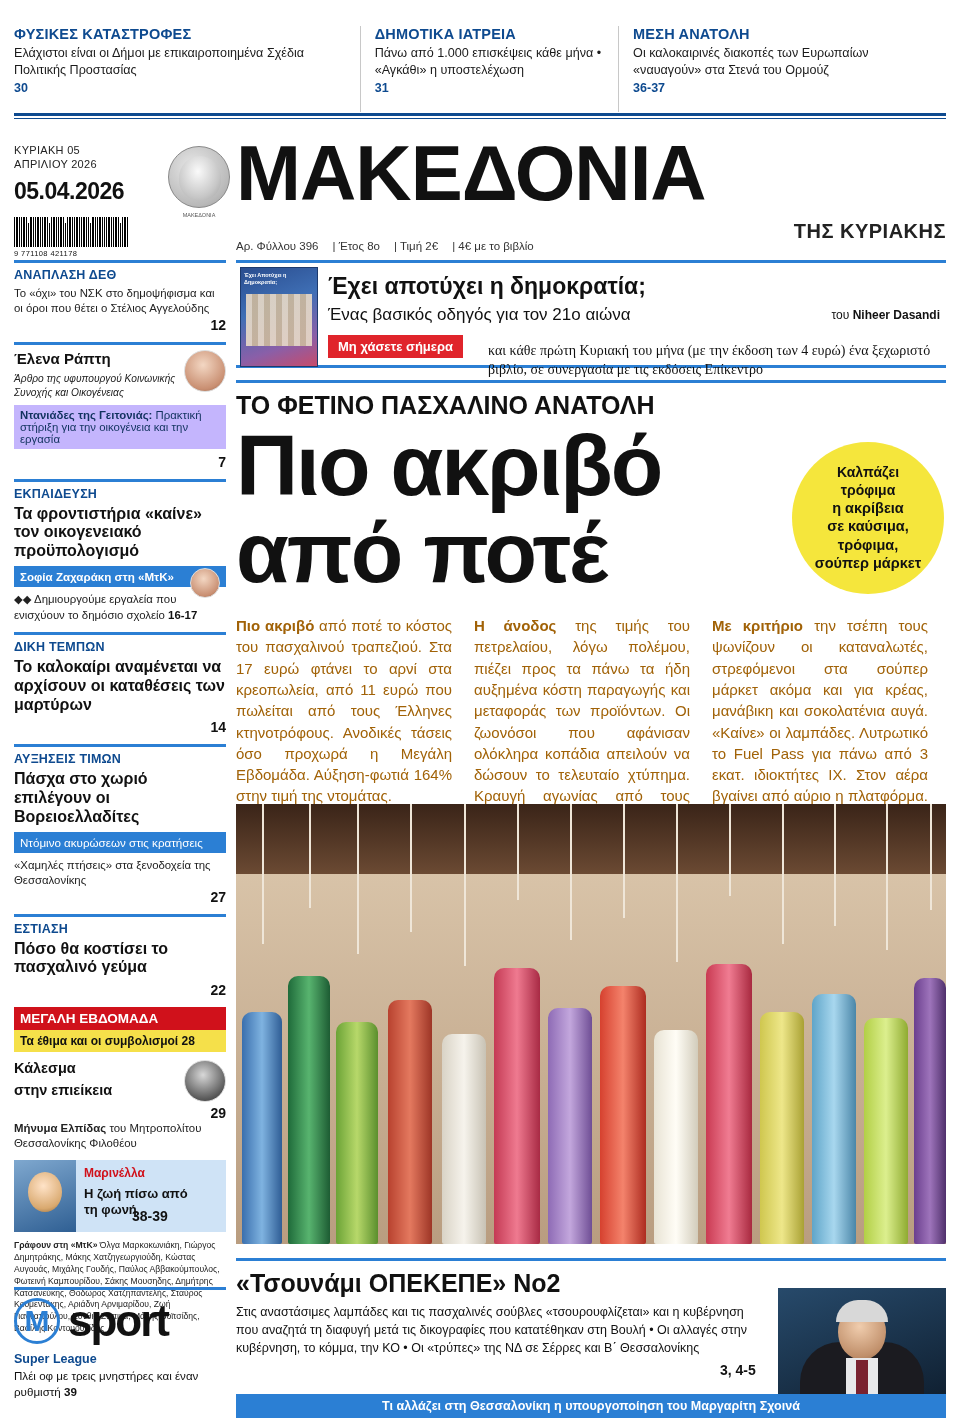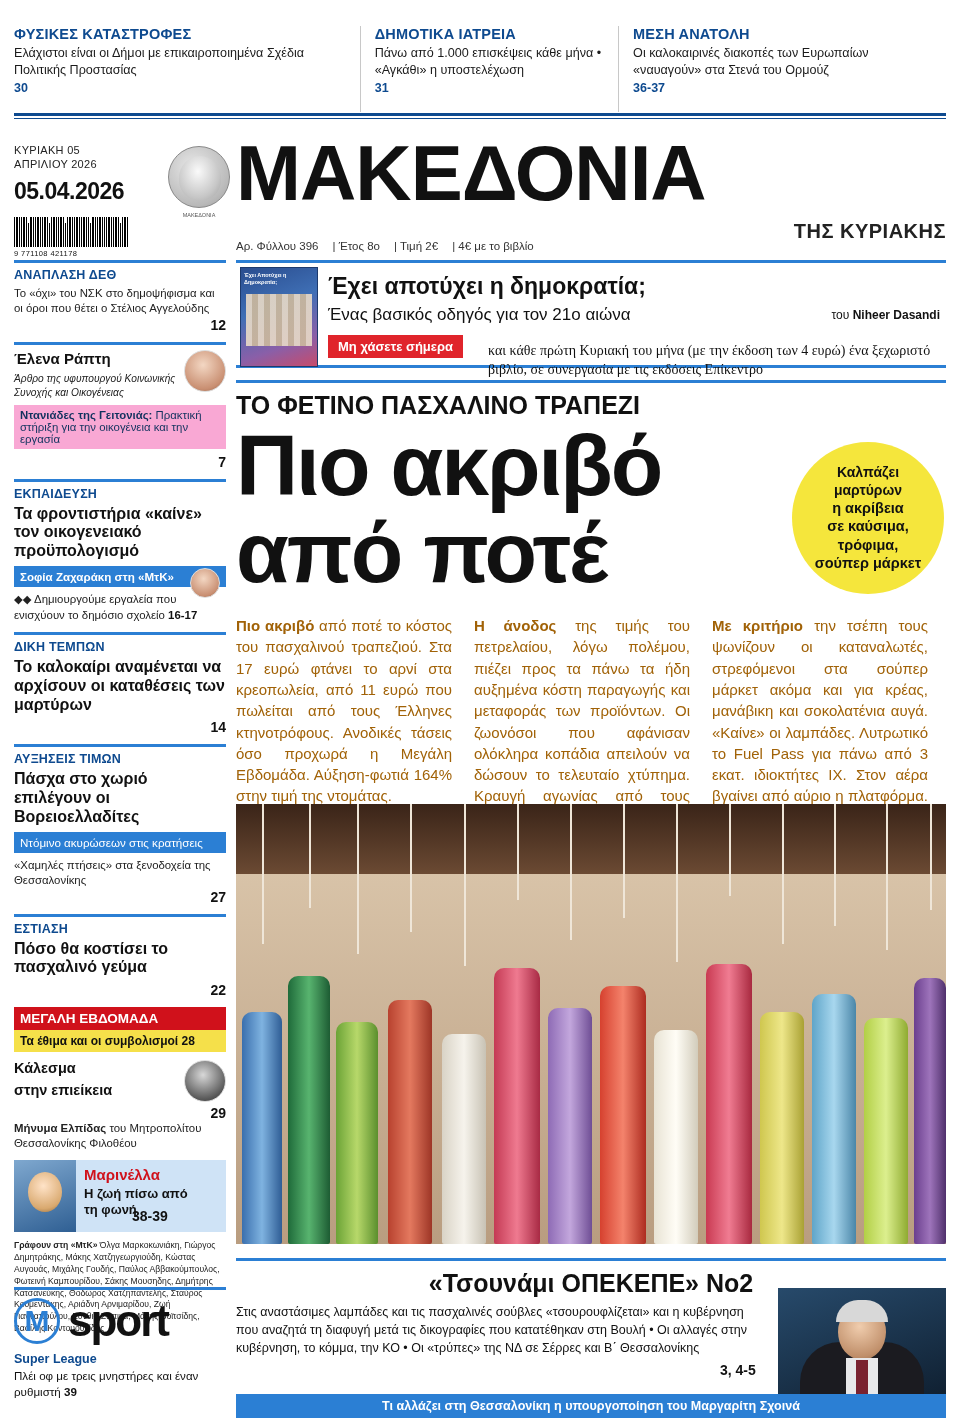--- a/index.html
+++ b/index.html
@@ -90,21 +90,21 @@
   .sb-rule { height: 3px; background: #2b7fd4; margin-bottom: 5px; }
   .sb-kicker { font-size: 12.5px; font-weight: bold; color: #0e4a8f; letter-spacing: .2px; margin-bottom: 4px; }
   .sb-head { font-size: 16px; font-weight: bold; line-height: 1.18; color: #111; margin-bottom: 5px; }
   .sb-body { font-size: 11.4px; line-height: 1.34; color: #222; }
   .sb-body .pg { font-weight: bold; color: #111; }
   .pg-right { text-align: right; font-weight: bold; font-size: 14px; }
   .sb-item { margin-bottom: 9px; }
 
   .band-blue { background: #2b7fd4; color: #fff; font-size: 11.6px; padding: 4px 6px; margin: 5px 0; }
   .band-blue b { font-weight: bold; }
-  .band-gray { background: #f9a8d4; font-size: 11.4px; padding: 4px 6px; margin: 5px 0; color: #11325e; }
+  .band-gray { background: #c4b5fd; font-size: 11.4px; padding: 4px 6px; margin: 5px 0; color: #11325e; }
   .band-red { background: #d0111b; color: #fff; font-weight: bold; font-size: 13.5px; padding: 4px 6px; }
   .band-yellow { background: #f5e04a; font-size: 12px; font-weight: bold; padding: 4px 6px; color: #111; }
 
   .sb-portrait {
     float: right; width: 42px; height: 42px; border-radius: 50%; margin-left: 6px; margin-bottom: 2px;
     background: radial-gradient(circle at 45% 35%, #f3d7c3, #c98f72 70%, #8d5b44);
     border: 1px solid #ddd;
   }
   .sb-portrait.dark { background: radial-gradient(circle at 45% 35%, #d8d8d8, #5a5a5a 70%, #2b2b2b); }
 
@@ -112,21 +112,21 @@
     position: relative; height: 72px; background: #cfe3f6; margin-top: 6px; overflow: hidden;
   }
   .marinella .ph {
     position: absolute; left: 0; top: 0; width: 62px; height: 72px;
     background: linear-gradient(160deg,#7fa8cf,#2f5f93);
   }
   .marinella .ph:after{
     content:""; position:absolute; left:14px; top:12px; width:34px; height:40px; border-radius:50%;
     background: radial-gradient(circle at 45% 35%, #ffe3c8, #d9a96f 70%, #8d6434);
   }
-  .marinella .m1 { position: absolute; left: 70px; top: 6px; font-size: 15px; font-weight: bold; color: #d0111b; }
+  .marinella .m1 { position: absolute; left: 70px; top: 6px; font-size: 12px; font-weight: bold; color: #d0111b; }
   .marinella .m2 { position: absolute; left: 70px; top: 26px; font-size: 13px; font-weight: bold; color: #111; line-height: 1.2; }
   .marinella .m3 { position: absolute; left: 118px; top: 48px; font-size: 14px; font-weight: bold; color: #111; }
 
   .contribs { margin-top: 8px; font-size: 8.6px; line-height: 1.38; color: #222; }
   .contribs b { font-weight: bold; }
 
   .sport-box { position: absolute; left: 14px; top: 1275px; width: 212px; }
   .sport-rule { height: 3px; background: #2b7fd4; margin-bottom: 6px; }
   .sport-logo { display: flex; align-items: center; gap: 8px; }
   .sport-logo .m {
@@ -159,21 +159,21 @@
   
   .photo { position: absolute; left: 236px; top: 792px; width: 710px; height: 440px; overflow: hidden; background: #2b1c14; }
   .photo .ceiling { position: absolute; left: 0; top: 0; width: 100%; height: 70px; background: linear-gradient(#3a2418,#6b4a33); }
   .photo .wall { position: absolute; left: 0; top: 70px; width: 100%; height: 370px; background: linear-gradient(#d8c3a8,#b99d80); }
   .candle { position: absolute; bottom: 0; border-radius: 10px 10px 2px 2px; }
   .wick { position: absolute; top: 0; width: 2px; background: #efe6d8; }
 
   
   .bottom { position: absolute; left: 236px; top: 1246px; width: 710px; }
   .bottom-rule { height: 3px; background: #2b7fd4; }
-  .bottom h2 { font-size: 25px; font-weight: bold; margin: 8px 0 6px; text-align: center; }
+  .bottom h2 { font-size: 25px; font-weight: bold; margin: 8px 0 6px; }
   .bottom .bbody { width: 520px; font-size: 12.5px; line-height: 1.42; }
   .bottom .bpg { position: absolute; left: 484px; top: 104px; font-size: 14px; font-weight: bold; }
   .bottom-photo {
     position: absolute; right: 0; top: 30px; width: 168px; height: 112px; overflow: hidden; background: #1a2b3c;
   }
   .bottom-photo .bg { position: absolute; inset: 0; background: linear-gradient(160deg,#274a6b,#0f1f30); }
   .bottom-photo .suit { position: absolute; left: 22px; bottom: 0; width: 124px; height: 58px; background: #1b1b20; border-radius: 40px 40px 0 0; }
   .bottom-photo .shirt { position: absolute; left: 68px; bottom: 0; width: 32px; height: 42px; background: #e8e8ea; }
   .bottom-photo .tie { position: absolute; left: 78px; bottom: 0; width: 12px; height: 40px; background: #7a2230; }
   .bottom-photo .face { position: absolute; left: 60px; bottom: 40px; width: 48px; height: 56px; border-radius: 50%; background: radial-gradient(circle at 45% 40%, #f0cdae, #c08f6a 70%, #8a6246); }
@@ -390,27 +390,27 @@
     </div>
     <div class="sport-sub">Super League</div>
     <div class="sport-txt">
       <span>Πλέι οφ με τρεις μνηστήρες και έναν ρυθμιστή</span>
       <b>39</b>
     </div>
   </div>
 
   <div class="main">
     <div class="main-rule"></div>
-    <div class="main-kicker">ΤΟ ΦΕΤΙΝΟ ΠΑΣΧΑΛΙΝΟ ΤΡΑΠΕΖΙ</div>
+    <div class="main-kicker">ΤΟ ΦΕΤΙΝΟ ΠΑΣΧΑΛΙΝΟ ΑΝΑΤΟΛΗ</div>
     <div class="main-head">Πιο ακριβό</div>
     <div class="main-head">από ποτέ</div>
 
     <div class="badge">
       <div class="b1">Καλπάζει</div>
-      <div class="b1">μαρτύρων</div>
+      <div class="b1">τρόφιμα</div>
       <div class="b2">η ακρίβεια</div>
       <div class="b2">σε καύσιμα,</div>
       <div class="b2">τρόφιμα,</div>
       <div class="b2">σούπερ μάρκετ</div>
     </div>
 
     <div class="columns">
       <div class="col">
         <b>Πιο ακριβό</b><span> από ποτέ το κόστος του πασχαλινού τραπεζιού. Στα 17 ευρώ φτάνει το αρνί στα κρεοπωλεία, από 11 ευρώ που πωλείται από τους Έλληνες κτηνοτρόφους. Ανοδικές τάσεις όσο προχωρά η Μεγάλη Εβδομάδα. Αύξηση-φωτιά 164% στην τιμή της ντομάτας.</span>
       </div>

